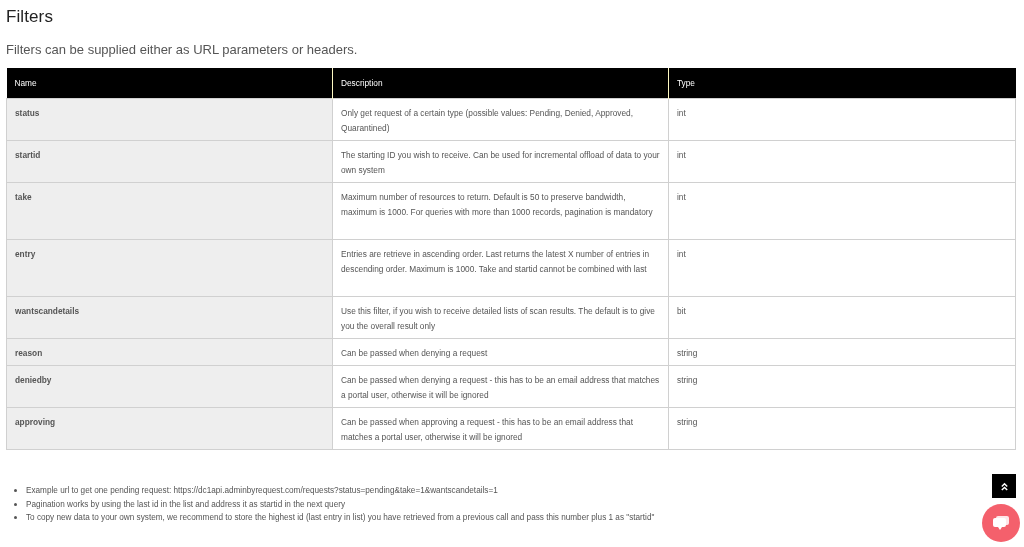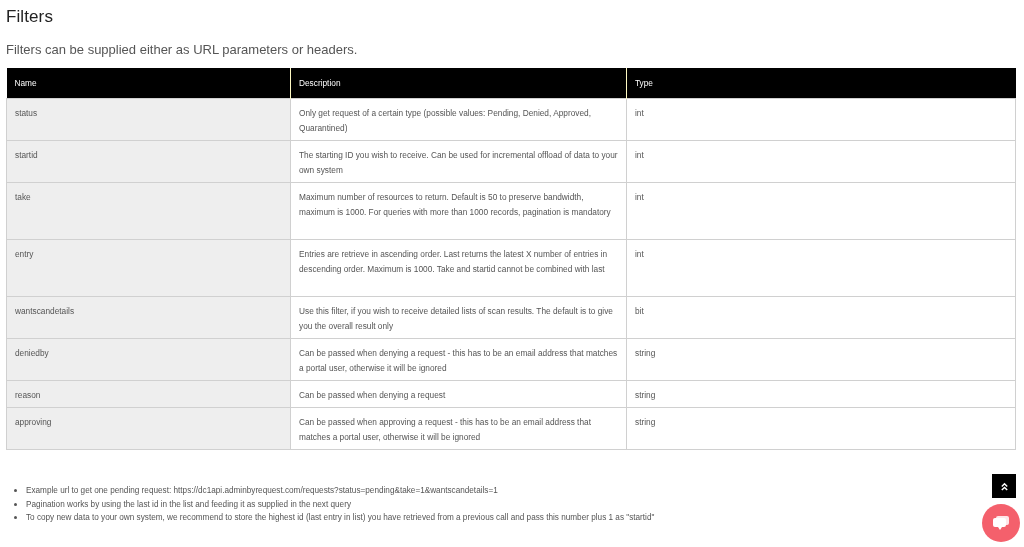--- a/index.html
+++ b/index.html
@@ -6,21 +6,21 @@
     html, body { width: 1024px; height: 547px; overflow: hidden; background: #ffffff; }
     body { font-family: "Liberation Sans", sans-serif; color: #555555; position: relative; }
     .page { position: absolute; left: 6px; top: 0; width: 1010px; }
     h1 { font-weight: 400; font-size: 17px; color: #222222; position: absolute; top: 7px; left: 0; letter-spacing: 0.1px; }
     .intro { position: absolute; top: 42px; left: 0; font-size: 13px; color: #555; }
     table { position: absolute; top: 68px; left: 0; width: 1010px; border-collapse: collapse; font-size: 8.3px; }
     thead tr { background: #000000; }
     th { color: #ffffff; font-weight: 400; text-align: left; height: 30px; padding: 0 8px; border-right: 1px solid #fef9c3; vertical-align: middle; }
     th:last-child { border-right: none; }
     td { border: 1px solid #d0d0d0; padding: 7px 8px 4px 8px; vertical-align: top; line-height: 15px; color: #555; }
-    td.name { background: #eeeeee; width: 284px; }
+    td.name { background: #eeeeee; width: 326px; font-weight: bold; }
     td.desc { width: 336px; background: #fff; }
     td.type { background: #fff; }
     .notes { position: absolute; top: 484px; left: 8px; font-size: 8.2px; color: #555; list-style: none; }
     .notes li { line-height: 13.5px; padding-left: 12px; position: relative; }
     .notes li::before { content: ""; position: absolute; left: 0; top: 5px; width: 3px; height: 3px; border-radius: 50%; background: #555; }
     .scroll-top { position: absolute; left: 992px; top: 474px; width: 24px; height: 24px; background: #000; color: #fff; display: flex; align-items: center; justify-content: center; cursor: pointer; }
     .chat-btn { position: absolute; left: 982px; top: 504px; width: 38px; height: 38px; border-radius: 50%; background: #f4606c; display: flex; align-items: center; justify-content: center; cursor: pointer; }
   </style>
 </head>
 <body>
@@ -56,41 +56,41 @@
       <tr style="height:57px">
         <td class="name">entry</td>
         <td class="desc">Entries are retrieve in ascending order. Last returns the latest X number of entries in descending order. Maximum is 1000. Take and startid cannot be combined with last</td>
         <td class="type">int</td>
       </tr>
       <tr style="height:41px">
         <td class="name">wantscandetails</td>
         <td class="desc">Use this filter, if you wish to receive detailed lists of scan results. The default is to give you the overall result only</td>
         <td class="type">bit</td>
       </tr>
+      <tr style="height:26px">
+        <td class="name">reason</td>
+        <td class="desc">Can be passed when denying a request</td>
+        <td class="type">string</td>
+      </tr>
       <tr style="height:41px">
         <td class="name">deniedby</td>
         <td class="desc">Can be passed when denying a request - this has to be an email address that matches a portal user, otherwise it will be ignored</td>
-        <td class="type">string</td>
-      </tr>
-      <tr style="height:26px">
-        <td class="name">reason</td>
-        <td class="desc">Can be passed when denying a request</td>
         <td class="type">string</td>
       </tr>
       <tr style="height:42px">
         <td class="name">approving</td>
         <td class="desc">Can be passed when approving a request - this has to be an email address that matches a portal user, otherwise it will be ignored</td>
         <td class="type">string</td>
       </tr>
     </tbody>
   </table>
 
   <ul class="notes">
     <li>Example url to get one pending request: https://dc1api.adminbyrequest.com/requests?status=pending&amp;take=1&amp;wantscandetails=1</li>
-    <li>Pagination works by using the last id in the list and feeding it as supplied in the next query</li>
+    <li>Pagination works by using the last id in the list and address it as startid in the next query</li>
     <li>To copy new data to your own system, we recommend to store the highest id (last entry in list) you have retrieved from a previous call and pass this number plus 1 as "startid"</li>
   </ul>
 </div>
 
 <div class="scroll-top">
   <svg width="9" height="9" viewBox="0 0 10 10">
     <polyline points="2,5 5,2 8,5" fill="none" stroke="#fff" stroke-width="1.6"></polyline>
     <polyline points="2,9 5,6 8,9" fill="none" stroke="#fff" stroke-width="1.6"></polyline>
   </svg>
 </div>

